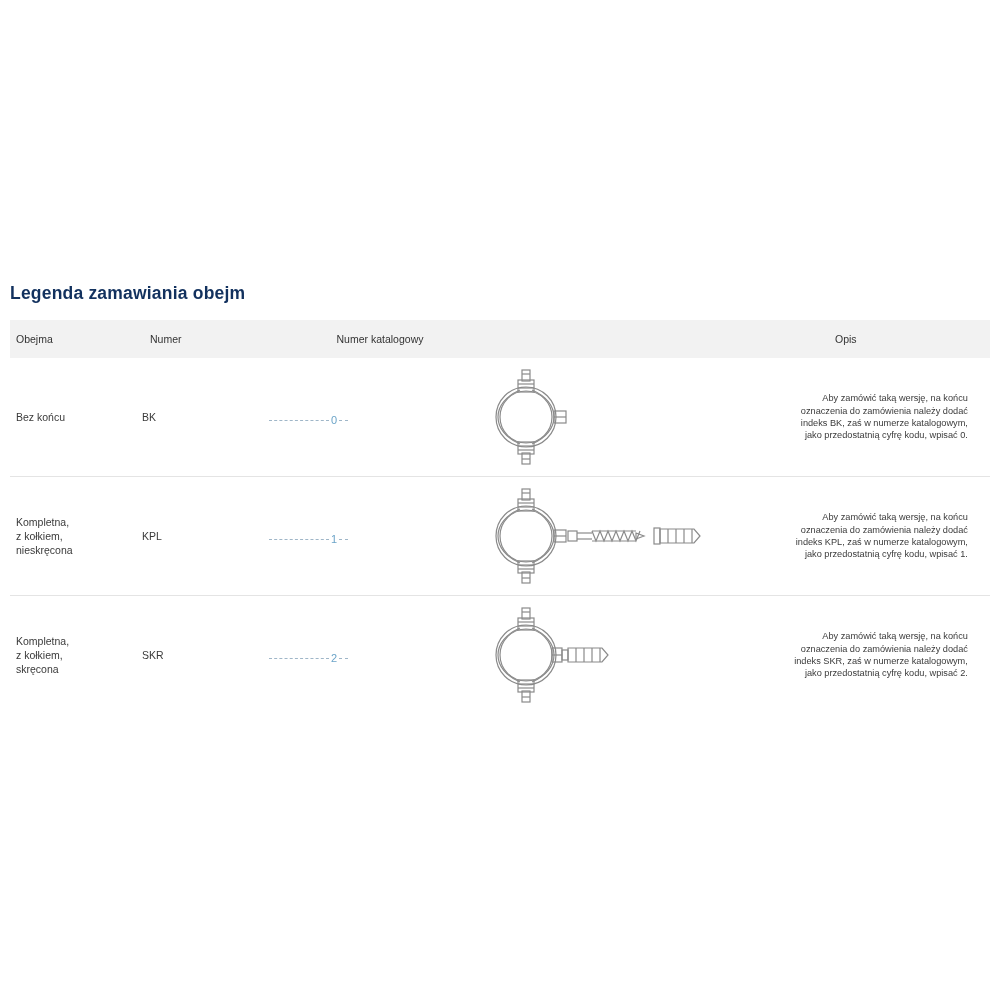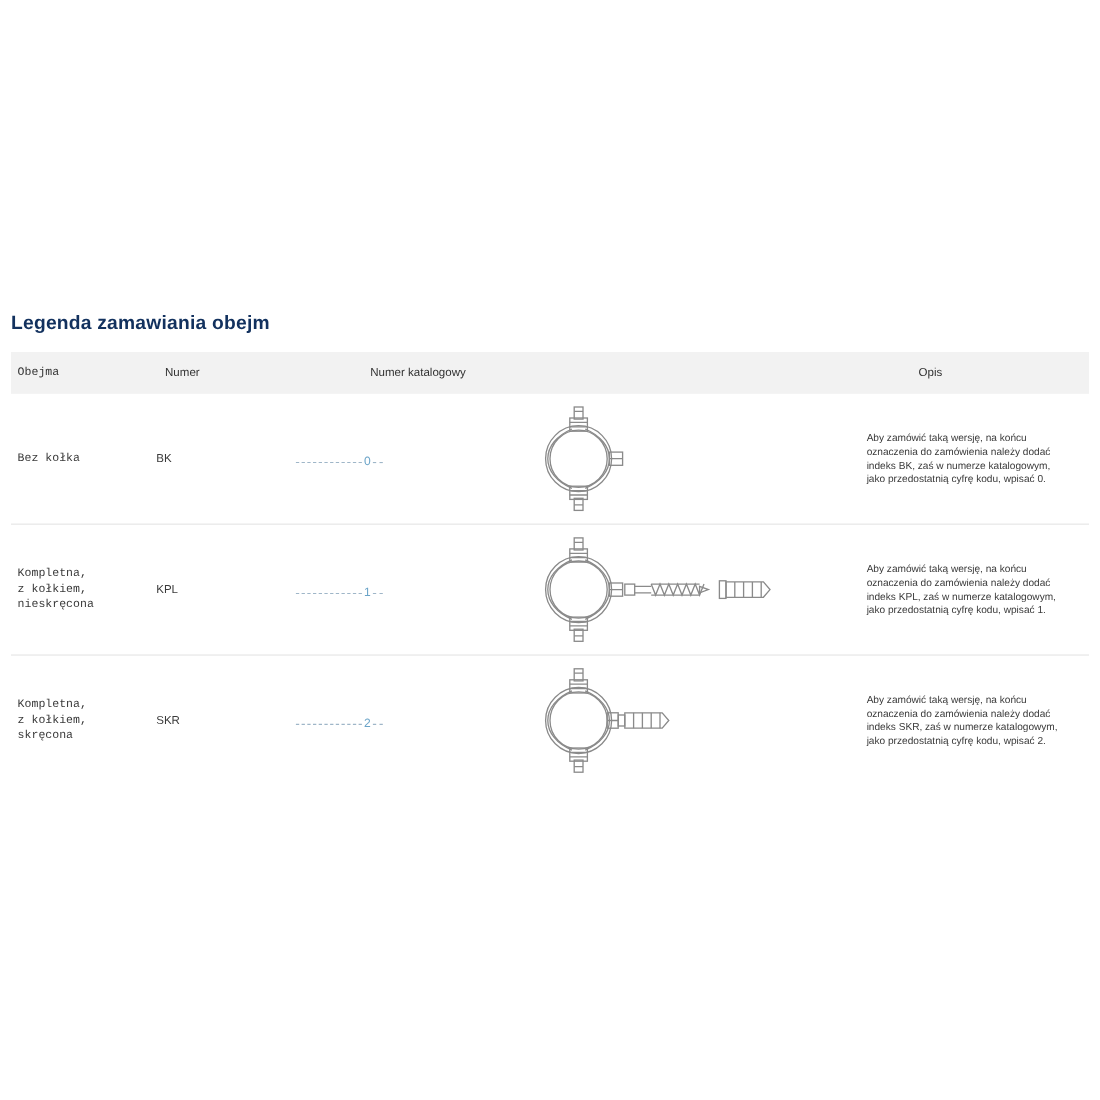--- a/index.html
+++ b/index.html
@@ -46,21 +46,21 @@
     align-items: center;
     height: 38px;
     background: #f2f2f2;
   }
 
   .head-cell {
     font-size: 10.5px;
     color: #333333;
   }
 
-  .col-obejma   { width: 140px; padding-left: 6px; box-sizing: border-box; font-family: Liberation Mono, monospace; }
+  .col-obejma   { width: 140px; padding-left: 6px; box-sizing: border-box; }
   .col-indeks   { width: 135px; box-sizing: border-box; }
   .col-numer    { width: 190px; box-sizing: border-box; text-align: center; }
   .col-figure   { width: 360px; box-sizing: border-box; }
   .col-opis     { width: 155px; box-sizing: border-box; }
 
   .row {
     display: flex;
     align-items: center;
     height: 115px;
     border-bottom: 1px solid #e4e4e4;
@@ -105,20 +105,21 @@
     align-items: center;
     justify-content: flex-start;
     padding-left: 28px;
   }
 
   .desc {
     font-size: 9.2px;
     line-height: 12.4px;
     color: #3a3a3a;
     width: 180px;
+    text-align: right;
   }
 
   .desc-wrap {
     width: 215px;
   }
 </style>
 </head>
 <body>
 
 <div class="page">
@@ -129,21 +130,21 @@
 
     <div class="head-row">
       <div class="head-cell col-obejma">Obejma</div>
       <div class="head-cell col-indeks">Numer</div>
       <div class="head-cell col-numer">Numer katalogowy</div>
       <div class="head-cell col-figure"></div>
       <div class="head-cell col-opis">Opis</div>
     </div>
 
     <div class="row" style="height:118px;">
-      <div class="cell col-obejma cell-obejma">Bez kołka</div>
+      <div class="cell col-obejma cell-obejma">Bez końcu</div>
       <div class="cell col-indeks">BK</div>
       <div class="cell col-numer">
         <div class="catnum">
           <span class="dashes"></span>
           <span class="digit">0</span>
           <span class="tail"></span>
         </div>
       </div>
       <div class="cell col-figure figure">
         <svg width="120" height="110" viewBox="0 0 120 110">

